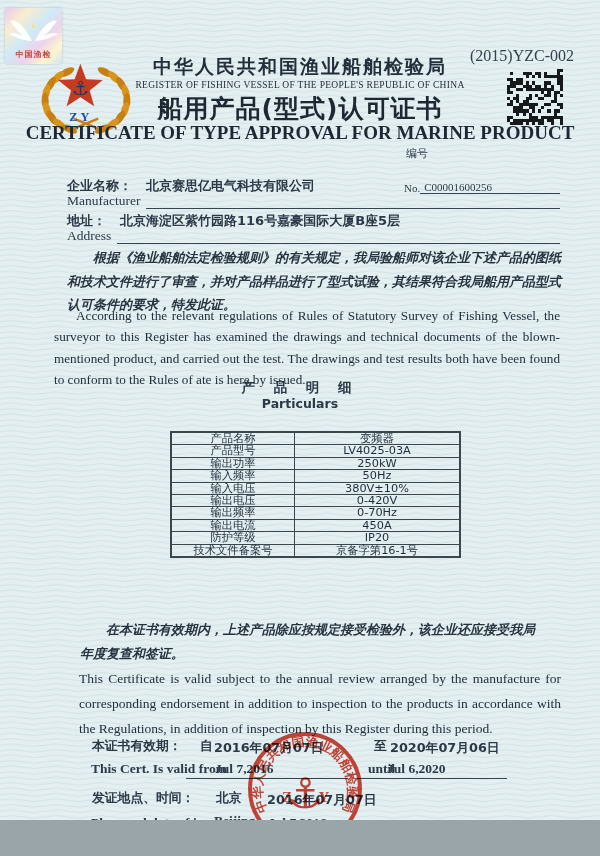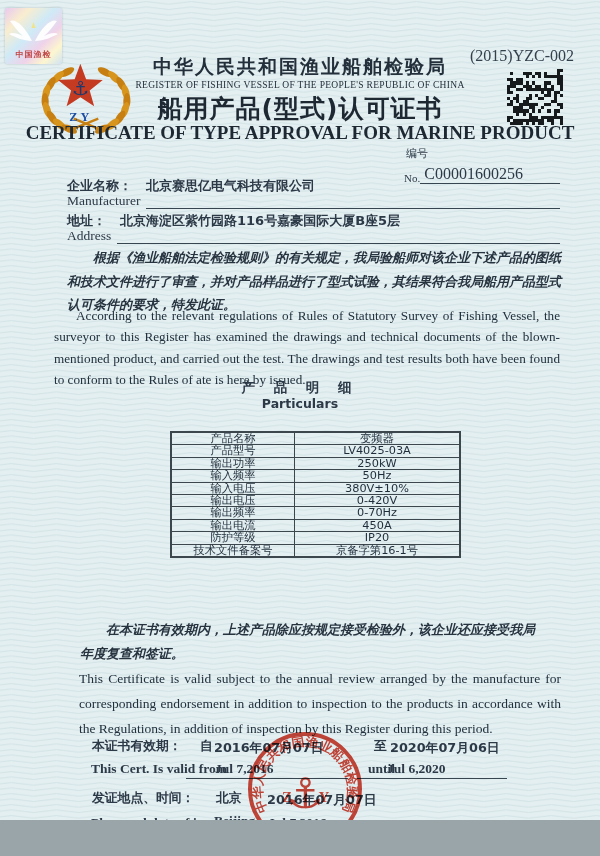--- a/index.html
+++ b/index.html
@@ -20,22 +20,22 @@
   .formcode{left:470px;top:47px;width:120px;font-size:16px;color:#33414d;}
   .dm{left:507px;top:69px;width:56px;height:56px;display:grid;
       grid-template-columns:repeat(18,1fr);grid-template-rows:repeat(18,1fr);}
   .dm i{display:block;}
   .dm i.on{background:#161a1c;}
   .auth-cn{top:54px;font-size:19px;font-weight:700;letter-spacing:2px;color:#232f3a;}
   .auth-en{top:80px;font-size:9.5px;font-weight:400;letter-spacing:.3px;color:#232f3a;}
   .title-cn{top:92px;font-size:25px;font-weight:700;letter-spacing:1px;color:#1d2833;}
   .title-en{top:122px;font-size:19px;font-weight:700;color:#1d2833;}
   .serial{left:404px;top:146px;width:156px;font-size:11px;}
-  .serial .no-row{display:flex;align-items:flex-end;margin-top:4px;}
-  .serial .no-row .num{flex:1;border-bottom:1.3px solid #36454f;font-size:16px;padding-left:4px;}
+  .serial .no-row{display:flex;align-items:flex-end;margin-top:20px;}
+  .serial .no-row .num{flex:1;border-bottom:1.3px solid #36454f;font-size:11px;padding-left:4px;}
   
   .mrow{left:67px;width:493px;display:flex;align-items:flex-end;font-size:13px;}
   .mrow .lbl{font-weight:700;white-space:nowrap;}
   .mrow .en{font-family:"Liberation Serif",serif;font-weight:400;font-size:13.5px;}
   .mrow .val{margin-left:14px;font-weight:700;text-align:center;}
   .mrow .fill{flex:1;border-bottom:1.3px solid #36454f;height:14px;margin-left:6px;}
   
   .para-cn{left:67px;width:497px;font-size:13px;line-height:23.5px;text-indent:2em;
            font-style:italic;font-weight:600;color:#273440;}
   .para-en{font-size:13.2px;line-height:21.3px;color:#20303c;text-align:justify;}

